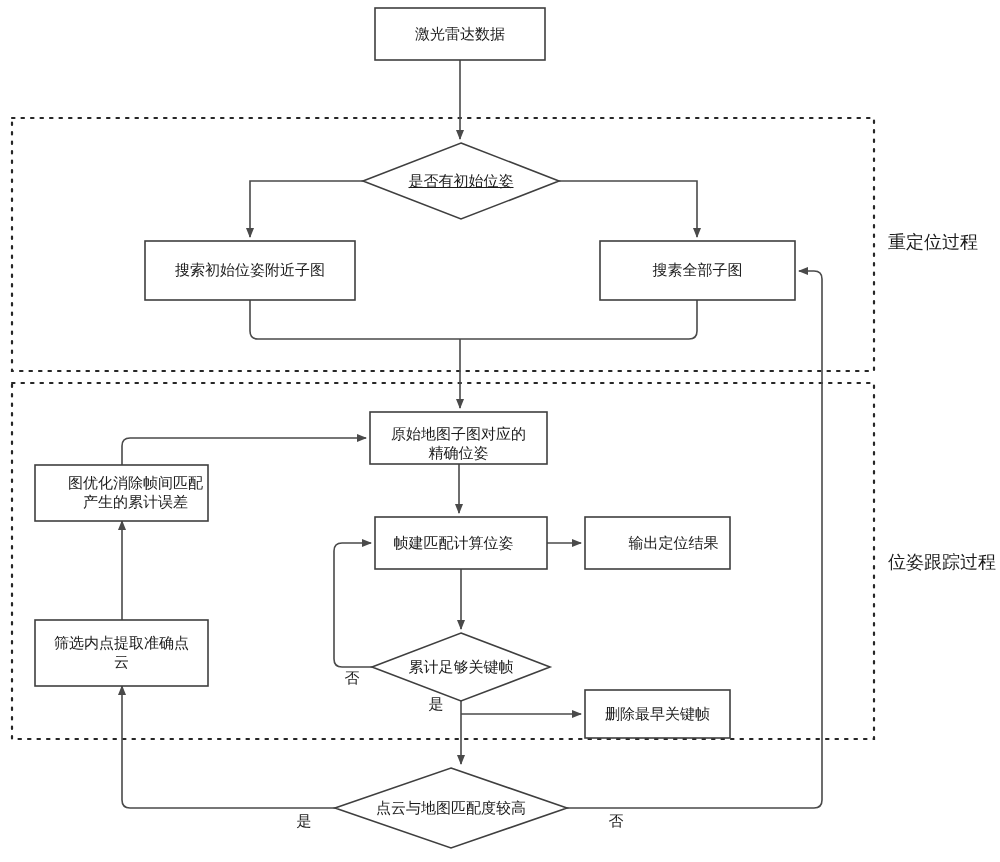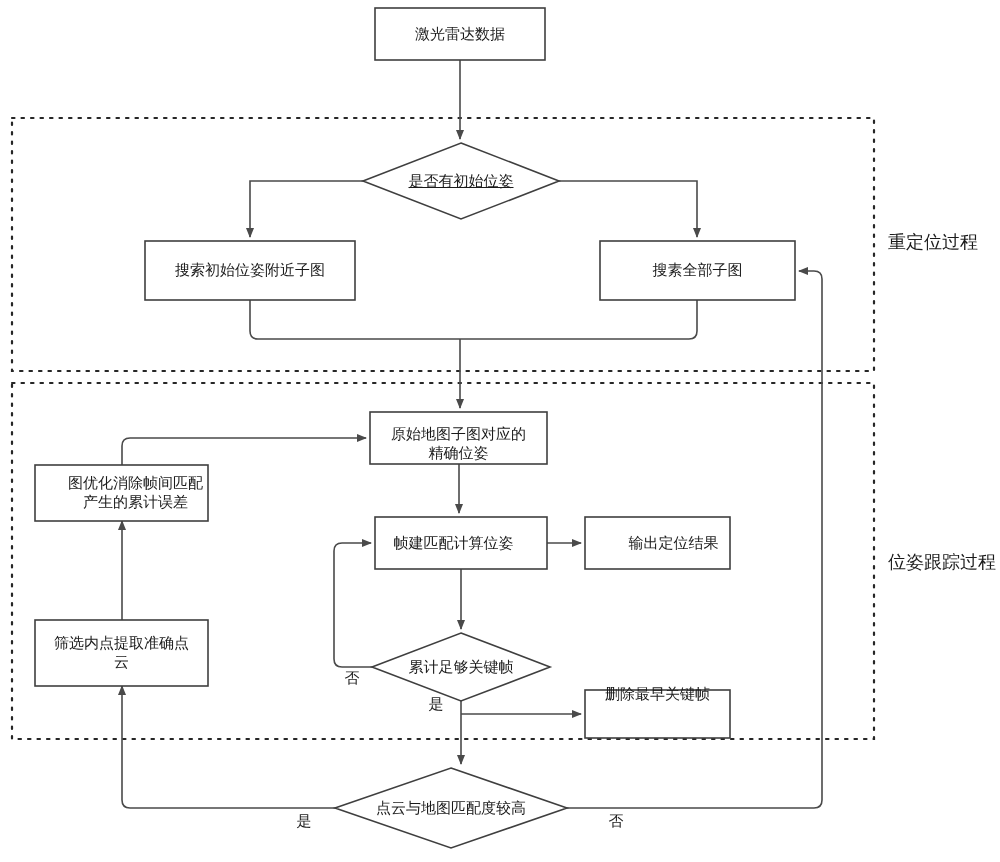--- a/index.html
+++ b/index.html
@@ -137,21 +137,21 @@
 
   <div class="node-text" style="left:375px; top:517px; width:157px; height:52px;">帧建匹配计算位姿</div>
 
   <div class="node-text" style="left:585px; top:517px; width:145px; height:52px;margin-left:16px;">输出定位结果</div>
 
   <div class="node-text" style="left:372px; top:633px; width:178px; height:68px;">累计足够关键帧</div>
 
   <div class="node-text" style="left:35px; top:620px; width:173px; height:66px;">筛选内点提取准确点
 云</div>
 
-  <div class="node-text" style="left:585px; top:672px; width:145px; height:48px;font-family:Liberation Mono, monospace;">删除最早关键帧</div>
+  <div class="node-text" style="left:585px; top:690px; width:145px; height:48px;">删除最早关键帧</div>
 
   <div class="node-text" style="left:335px; top:768px; width:232px; height:80px;">点云与地图匹配度较高</div>
 
   <div class="edge-label" style="left:340px; top:669px; width:24px;">否</div>
   <div class="edge-label" style="left:424px; top:695px; width:24px;">是</div>
   <div class="edge-label" style="left:292px; top:812px; width:24px;">是</div>
   <div class="edge-label" style="left:604px; top:812px; width:24px;">否</div>
 
   <div class="group-label" style="left:888px; top:230px;">重定位过程</div>
   <div class="group-label" style="left:888px; top:550px;">位姿跟踪过程</div>

